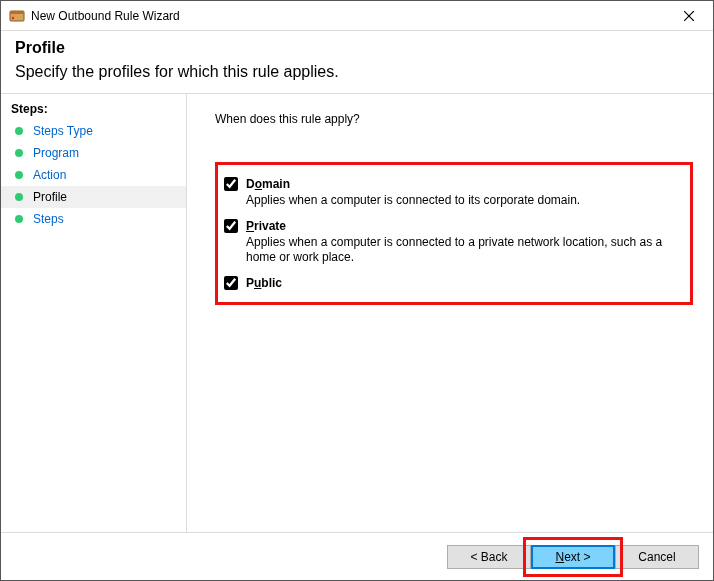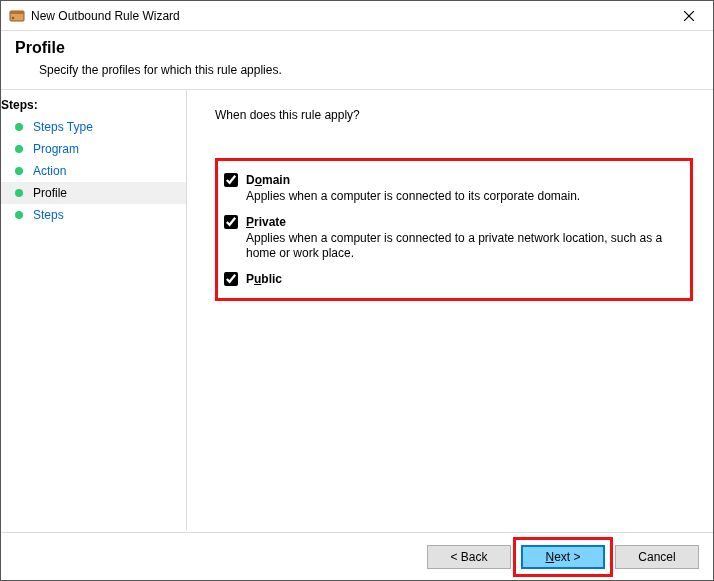--- a/index.html
+++ b/index.html
@@ -28,36 +28,36 @@
     width: 40px; height: 28px;
     display:flex; align-items:center; justify-content:center;
     font-size: 14px;
   }
 
   .header {
     padding: 8px 14px 12px 14px;
     background: #fff;
   }
   .header .page-title { font-size: 16px; font-weight: bold; margin-bottom: 6px; }
-  .header .page-desc { font-size: 12px; margin-left: 24px; }
+  .header .page-desc { font-size: 16px; }
 
   .body {
     display:flex;
     border-top: 1px solid #dcdcdc;
     height: calc(100% - 30px - 60px - 48px);
   }
   .sidebar {
     width: 188px;
     border-right: 1px solid #dcdcdc;
     background: #fff;
     padding-top: 4px;
   }
   .sidebar-title {
     font-weight: bold;
-    padding: 4px 10px 4px 0;
+    padding: 4px 10px 4px 10px;
   }
   .step {
     display:flex;
     align-items:center;
     padding: 4px 6px 4px 14px;
     font-size: 12px;
     cursor: pointer;
   }
   .step .bullet {
     width: 8px; height:8px; border-radius:50%;
@@ -100,21 +100,21 @@
     line-height: 1.3;
   }
 
   .footer {
     height: 48px;
     border-top: 1px solid #dcdcdc;
     display:flex;
     align-items:center;
     justify-content:flex-end;
     padding: 4px 14px;
-    gap: 10px;
+    gap: 0;
     background:#fff;
     position:absolute;
     bottom:0; left:0; right:0;
   }
   .btn {
     min-width: 84px;
     height: 24px;
     background: #e1e1e1;
     border: 1px solid #adadad;
     font-size: 12px;

